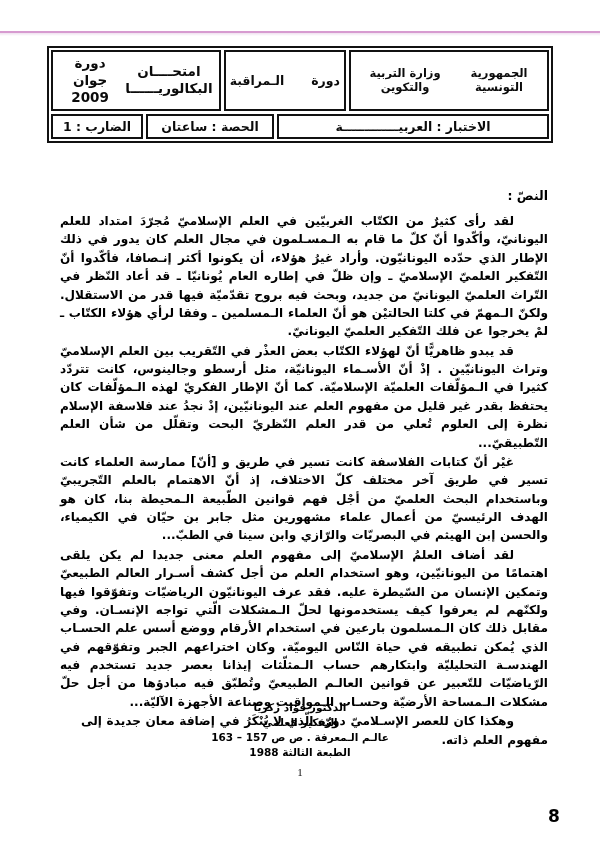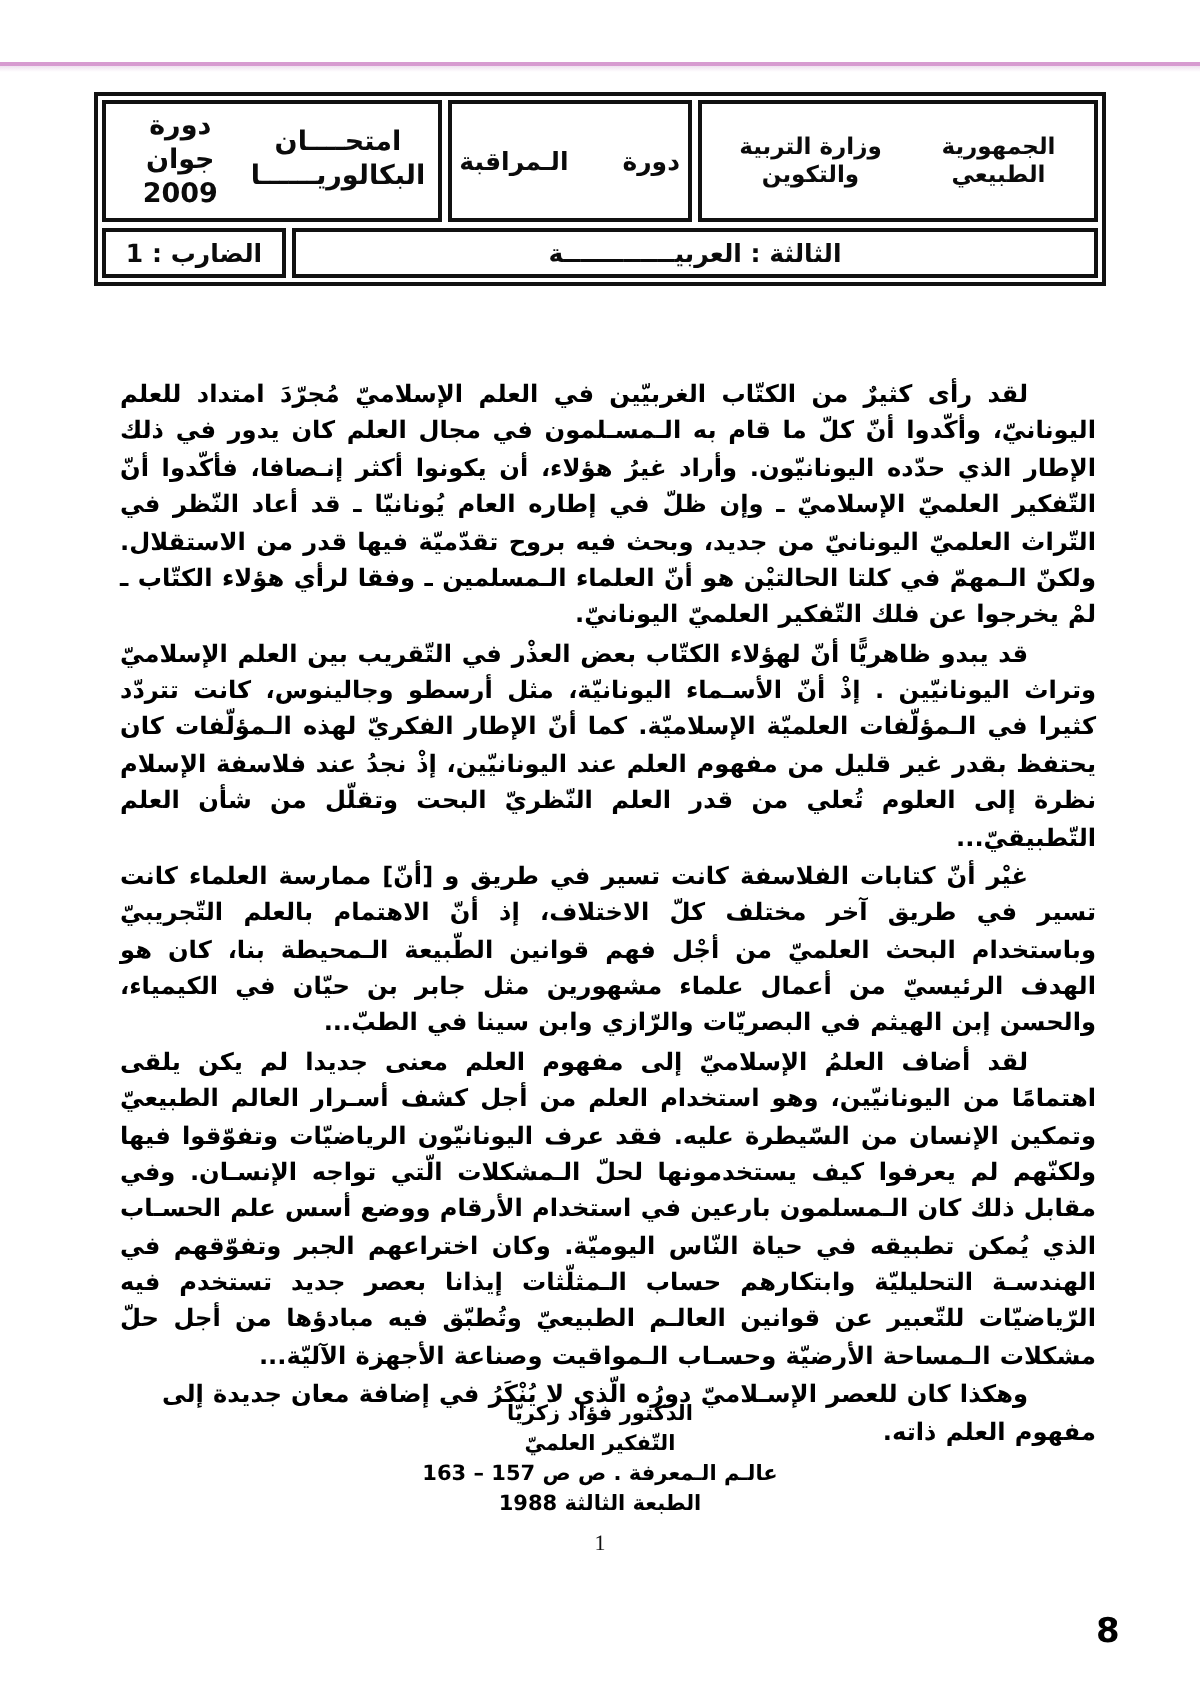--- a/index.html
+++ b/index.html
@@ -163,43 +163,45 @@
 <div class="page">
 
   <div class="top-rule"></div>
   <div class="top-rule-fade"></div>
 
   <div class="header-wrap">
     <div class="hdr-outer">
 
       <div class="hdr-row">
         <div class="cell cell-ministry">
-          <span class="line1">الجمهورية الطبيعي</span>
+          <span class="line1">الجمهورية التونسية</span>
           <span class="line2">وزارة التربية والتكوين</span>
         </div>
         <div class="cell cell-session">
           <span class="line1">دورة</span>
           <span class="line2">الـمراقبة</span>
         </div>
         <div class="cell cell-exam">
           <span class="line1">امتحــــان البكالوريــــــا</span>
           <span class="line2">دورة جوان 2009</span>
         </div>
       </div>
 
 
       <div class="hdr-row">
-        <div class="cell cell-subject">الثالثة : العربيـــــــــــــة</div>
+        <div class="cell cell-subject">الاختبار : العربيـــــــــــــة</div>
+        <div class="cell cell-duration">الحصة : ساعتان</div>
         <div class="cell cell-coef">الضارب : 1</div>
       </div>
 
     </div>
   </div>
 
   <div class="body-wrap">
+    <div class="text-label">النصّ :</div>
 
     <p class="para">لقد رأى كثيرٌ من الكتّاب الغربيّين في العلم الإسلاميّ مُجرّدَ امتداد للعلم اليونانيّ، وأكّدوا أنّ كلّ ما قام به الـمسـلمون في مجال العلم كان يدور في ذلك الإطار الذي حدّده اليونانيّون. وأراد غيرُ هؤلاء، أن يكونوا أكثر إنـصافا، فأكّدوا أنّ التّفكير العلميّ الإسلاميّ ـ وإن ظلّ في إطاره العام يُونانيّا ـ قد أعاد النّظر في التّراث العلميّ اليونانيّ من جديد، وبحث فيه بروح تقدّميّة فيها قدر من الاستقلال. ولكنّ الـمهمّ في كلتا الحالتيْن هو أنّ العلماء الـمسلمين ـ وفقا لرأي هؤلاء الكتّاب ـ لمْ يخرجوا عن فلك التّفكير العلميّ اليونانيّ.</p>
     <p class="para">قد يبدو ظاهريًّا أنّ لهؤلاء الكتّاب بعض العذْر في التّقريب بين العلم الإسلاميّ وتراث اليونانيّين . إذْ أنّ الأسـماء اليونانيّة، مثل أرسطو وجالينوس، كانت تتردّد كثيرا في الـمؤلّفات العلميّة الإسلاميّة. كما أنّ الإطار الفكريّ لهذه الـمؤلّفات كان يحتفظ بقدر غير قليل من مفهوم العلم عند اليونانيّين، إذْ نجدُ عند فلاسفة الإسلام نظرة إلى العلوم تُعلي من قدر العلم النّظريّ البحت وتقلّل من شأن العلم التّطبيقيّ...</p>
     <p class="para">غيْر أنّ كتابات الفلاسفة كانت تسير في طريق و [أنّ] ممارسة العلماء كانت تسير في طريق آخر مختلف كلّ الاختلاف، إذ أنّ الاهتمام بالعلم التّجريبيّ وباستخدام البحث العلميّ من أجْل فهم قوانين الطّبيعة الـمحيطة بنا، كان هو الهدف الرئيسيّ من أعمال علماء مشهورين مثل جابر بن حيّان في الكيمياء، والحسن إبن الهيثم في البصريّات والرّازي وابن سينا في الطبّ...</p>
     <p class="para">لقد أضاف العلمُ الإسلاميّ إلى مفهوم العلم معنى جديدا لم يكن يلقى اهتمامًا من اليونانيّين، وهو استخدام العلم من أجل كشف أسـرار العالم الطبيعيّ وتمكين الإنسان من السّيطرة عليه. فقد عرف اليونانيّون الرياضيّات وتفوّقوا فيها ولكنّهم لم يعرفوا كيف يستخدمونها لحلّ الـمشكلات الّتي تواجه الإنسـان. وفي مقابل ذلك كان الـمسلمون بارعين في استخدام الأرقام ووضع أسس علم الحسـاب الذي يُمكن تطبيقه في حياة النّاس اليوميّة. وكان اختراعهم الجبر وتفوّقهم في الهندسـة التحليليّة وابتكارهم حساب الـمثلّثات إيذانا بعصر جديد تستخدم فيه الرّياضيّات للتّعبير عن قوانين العالـم الطبيعيّ وتُطبّق فيه مبادؤها من أجل حلّ مشكلات الـمساحة الأرضيّة وحسـاب الـمواقيت وصناعة الأجهزة الآليّة...</p>
     <p class="para last-center">وهكذا كان للعصر الإسـلاميّ دورُه الّذي لا يُنْكَرُ في إضافة معان جديدة إلى مفهوم العلم ذاته.</p>
   </div>
 
   <div class="attrib">
     <span class="ln">الدكتور فؤاد زكريّا</span>

